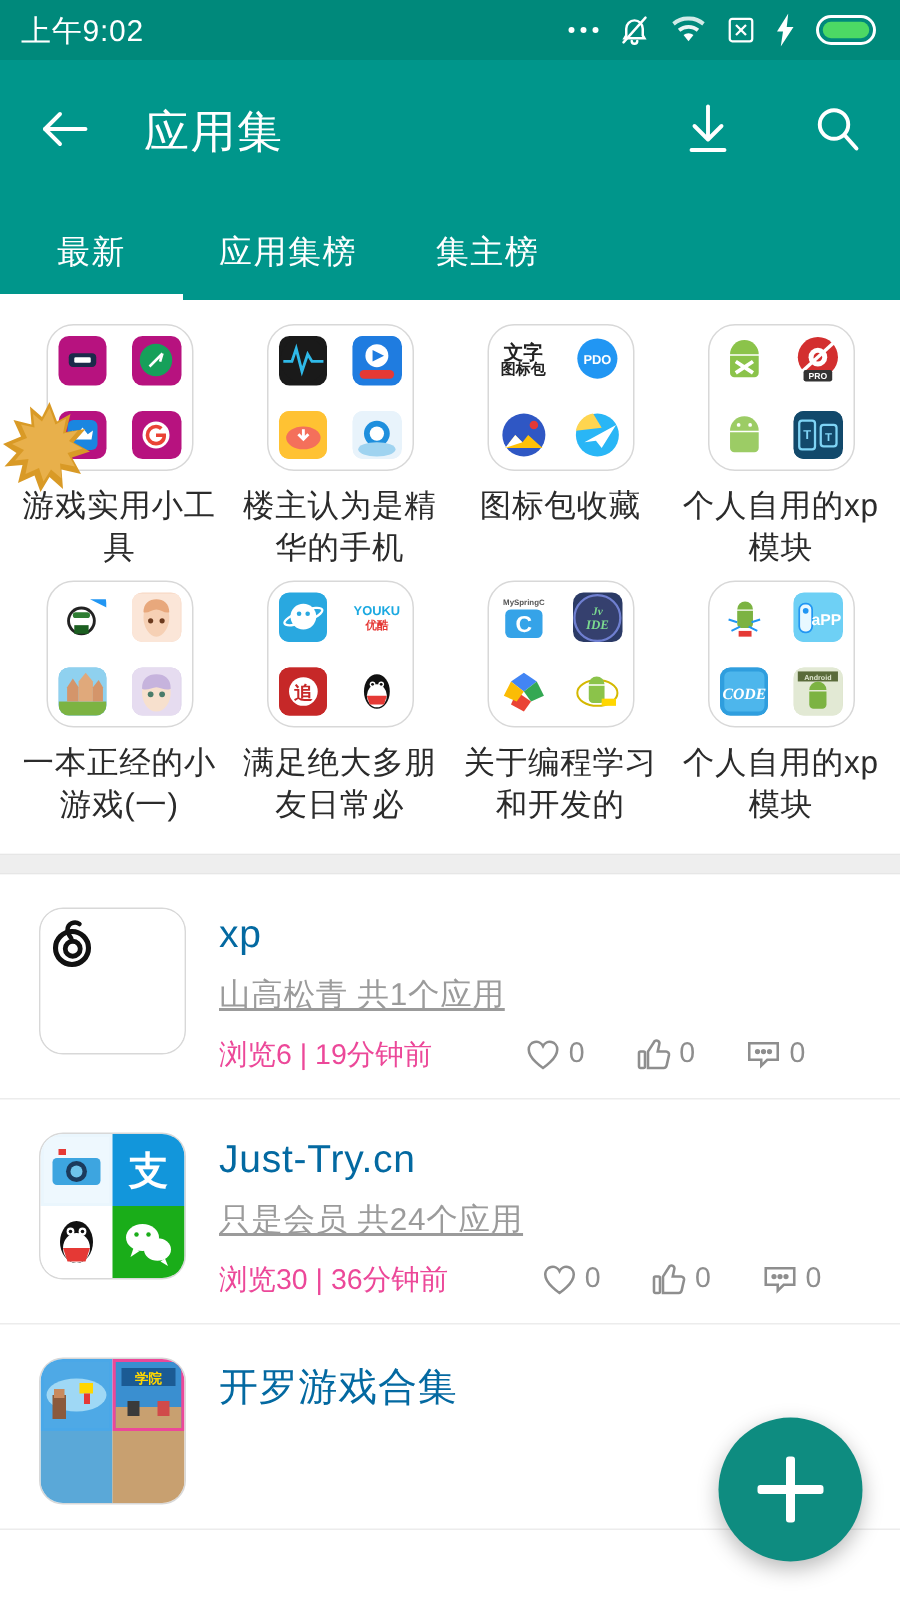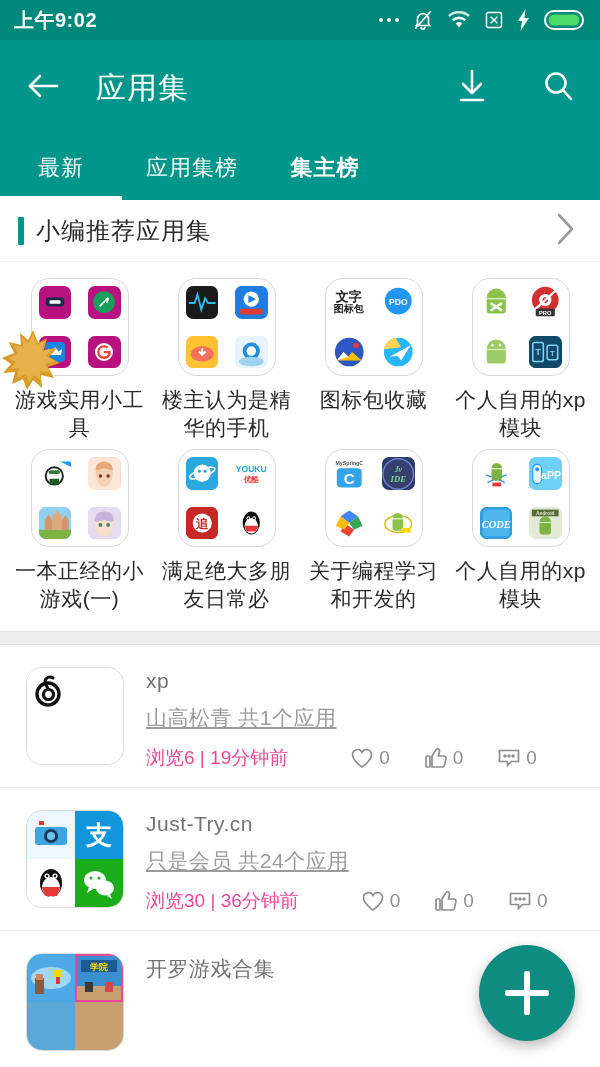--- a/index.html
+++ b/index.html
@@ -8,21 +8,21 @@
     font-family: "Liberation Sans", "DejaVu Sans", sans-serif;
     background: #ffffff;
     overflow: hidden;
   }
   #app { position: relative; width: 600px; height: 1067px; background: #fff; overflow: hidden; }
 
   
   .statusbar {
     height: 40px; background: #00897B;
     display: flex; align-items: center; justify-content: space-between;
-    padding: 0 14px; color: #fff; font-weight: bold;
+    padding: 0 14px; color: #fff;
   }
   .status-time { font-size: 20px; letter-spacing: .5px; color:#fff; }
   .status-right { display: flex; align-items: center; gap: 13px; }
   .status-right svg { display: block; }
   .dots { display:flex; gap:4px; align-items:center; }
   .dots i { width:4px; height:4px; border-radius:50%; background:#fff; display:block; }
 
   
   .appbar {
     height: 96px; background: #00968B;
@@ -40,21 +40,21 @@
     height: 64px; background: #00968B;
     display: flex; align-items: center; position: relative;
   }
   .tab {
     color: #ffffff; font-size: 22px; height: 64px;
     display: flex; align-items: center; justify-content: center;
     cursor: pointer; letter-spacing: 1px;
   }
   .tab.t0 { width: 122px; font-family: Liberation Serif, serif; }
   .tab.t1 { width: 140px; }
-  .tab.t2 { width: 126px; font-weight: bold; }
+  .tab.t2 { width: 126px; }
   .tab-ind {
     position: absolute; left: 0; bottom: 0;
     width: 122px; height: 4px; background: #ffffff;
   }
 
   
   .section-head {
     height: 62px; display: flex; align-items: center;
     padding: 0 22px 0 18px; background: #fff;
     border-bottom: 1px solid #f2f2f2;
@@ -97,21 +97,21 @@
   .li {
     display: flex; padding: 22px 20px 16px 26px; position: relative;
     border-bottom: 1px solid #ececec; cursor: pointer;
   }
   .li-icon {
     width: 98px; height: 98px; border-radius: 16px; border: 1px solid #d8d8d8;
     background: #fff; overflow: hidden; flex: 0 0 98px;
     display: grid; grid-template-columns: 1fr 1fr; grid-template-rows: 1fr 1fr;
   }
   .li-body { margin-left: 22px; flex: 1; min-width: 0; padding-top: 2px; }
-  .li-title { font-size: 21px; color: #737373; letter-spacing: .5px; }
+  .li-title { font-size: 26px; color: #0369a1; letter-spacing: .5px; }
   .li-sub { font-size: 21px; color: #9b9b9b; margin-top: 11px; letter-spacing: .5px; text-decoration: underline; }
   .li-meta { display: flex; align-items: center; margin-top: 13px; }
   .li-stat { font-size: 19px; color: #ec4899; }
   .li-actions { display:flex; align-items:center; margin-left: 62px; gap: 34px; }
   .act-grp { display: flex; align-items: center; gap: 5px; color:#8e8e8e; font-size: 19px; }
 
   
   .fab {
     position: absolute; right: 25px; bottom: 26px;
     width: 96px; height: 96px; border-radius: 50%;
@@ -195,30 +195,20 @@
     </span>
   </div>
 
   <div class="tabs">
     <div class="tab t0">最新</div>
     <div class="tab t1">应用集榜</div>
     <div class="tab t2">集主榜</div>
     <div class="tab-ind"></div>
   </div>
 
-  <div class="section-head">
-    <div class="accent-bar"></div>
-    <div class="section-title">小编推荐应用集</div>
-    <div class="spacer"></div>
-    <span class="chev">
-      <svg width="26" height="36" viewBox="0 0 26 36" fill="none" stroke="#9a9a9a" stroke-width="2.6" stroke-linecap="round" stroke-linejoin="round">
-        <polyline points="7,4 20,18 7,32"></polyline>
-      </svg>
-    </span>
-  </div>
 
   <div class="rec-grid">
 
     <div class="rec-cell">
       <div class="rec-icon">
         <span class="mini" style="background:#b7127f">
           <svg width="22" height="22" viewBox="0 0 24 24">
               <rect x="2" y="7" width="20" height="10" rx="3" fill="#1b2a4a"></rect>
               <rect x="6" y="10" width="12" height="4" rx="1" fill="#fff"></rect>
             </svg>

